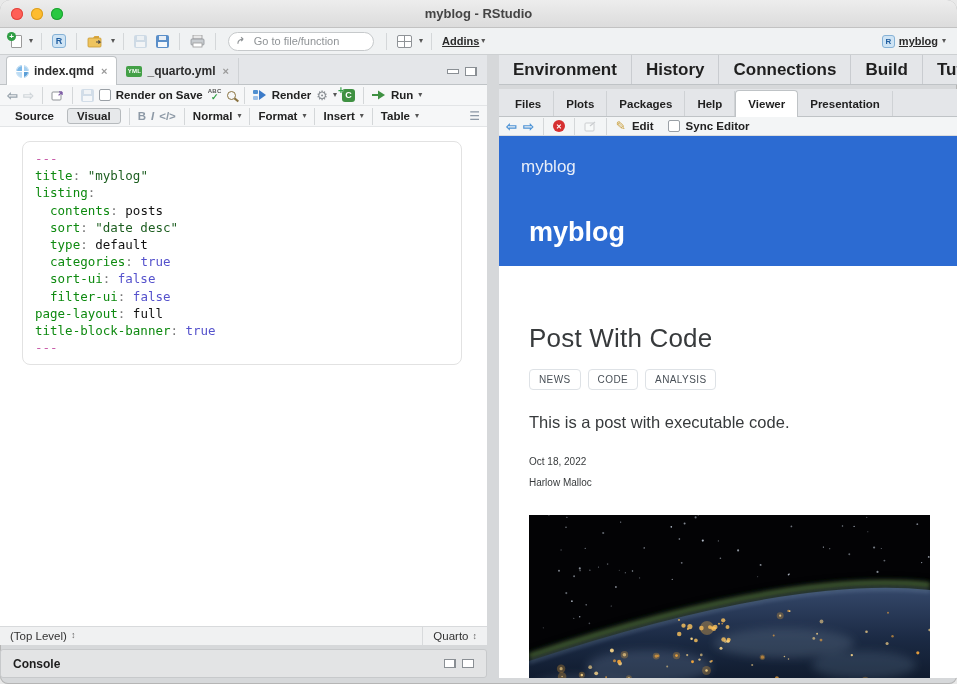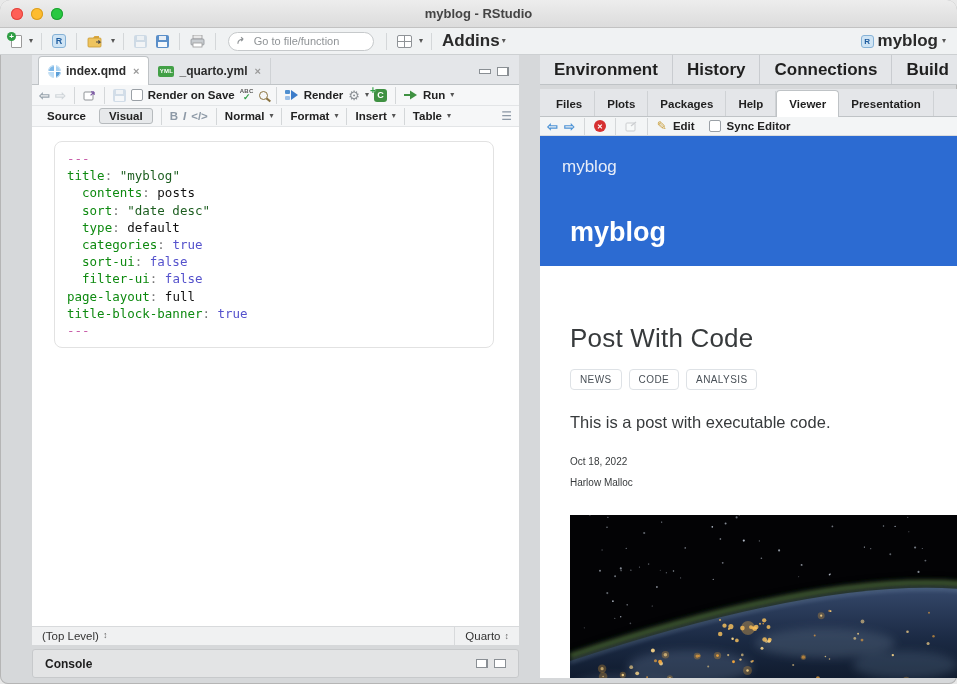--- a/index.html
+++ b/index.html
@@ -21,41 +21,41 @@
 
   
   .main-toolbar{height:27px;flex:0 0 27px;background:#f0f2f3;border-bottom:1px solid #cdd0d2;display:flex;align-items:center;padding:0 9px;gap:5px;}
   .tb-btn{display:flex;align-items:center;gap:2px;padding:2px;border-radius:3px;}
   .caret{font-size:8px;color:#555;line-height:1;}
   .vsep{width:1px;height:17px;background:#d4d7d9;margin:0 3px;}
   .disabled{opacity:.4;}
   .goto-box{display:flex;align-items:center;gap:5px;width:146px;height:19px;background:#fff;border:1px solid #c6c9cb;border-radius:10px;padding:0 8px;margin:0 4px;}
   .goto-box input{border:none;outline:none;width:100%;font-size:11px;color:#444;background:transparent;font-family:"Liberation Sans",sans-serif;}
   .goto-box input::placeholder{color:#8f9396;}
-  .tb-label{font-size:17px;font-weight:700;color:#2a2a2a;}
+  .tb-label{font-size:11px;font-weight:700;color:#2a2a2a;text-decoration:underline;}
   .spacer{flex:1;}
   .proj-btn{display:flex;align-items:center;gap:4px;}
 
   
   .icon-page{width:11px;height:13px;background:#fff;border:1px solid #9a9a9a;border-radius:1px;position:relative;}
   .badge-plus{position:absolute;left:-5px;top:-4px;width:9px;height:9px;border-radius:50%;background:#2f9e44;color:#fff;font-size:8px;line-height:9px;text-align:center;font-weight:700;}
   .icon-cube{width:14px;height:14px;background:#cfe4f4;border:1px solid #86b2d6;border-radius:3px;color:#1f5c9e;font-size:9px;font-weight:700;display:flex;align-items:center;justify-content:center;position:relative;}
   .icon-cube.small{width:13px;height:13px;font-size:8px;}
   .floppy{width:13px;height:13px;border-radius:2px;position:relative;}
   .floppy.blue{background:#5b8fc9;}
   .floppy.pale{background:#9db8d2;}
   .floppy::before{content:"";position:absolute;left:3px;top:1px;width:7px;height:4px;background:#e8eef5;}
   .floppy::after{content:"";position:absolute;left:2px;bottom:1px;width:9px;height:5px;background:#f5f8fb;}
   .checkbox{width:12px;height:12px;background:#fff;border:1px solid #9aa0a6;border-radius:2px;}
   .gear{font-size:13px;color:#8a8f94;line-height:1;}
   .chunk-icon{width:13px;height:13px;background:#3f9142;border-radius:3px;color:#fff;font-size:9px;font-weight:700;display:flex;align-items:center;justify-content:center;position:relative;}
   .chunk-icon i{position:absolute;left:-4px;top:-4px;font-style:normal;color:#2f9e44;font-size:10px;font-weight:700;text-shadow:0 0 1px #fff;}
 
   
-  .workspace{flex:1;display:flex;gap:21px;min-height:0;margin-left:32px;}
+  .workspace{flex:1;display:flex;gap:12px;min-height:0;}
   .left-col{width:487px;flex:0 0 487px;display:flex;flex-direction:column;min-height:0;}
   .right-col{flex:1;display:flex;flex-direction:column;min-height:0;}
 
   
   .tabstrip{height:30px;flex:0 0 30px;background:#e4e6e9;border-bottom:1px solid #bfc3c6;display:flex;align-items:flex-end;padding:0 0 0 6px;}
   .tabstrip .tools{margin-left:auto;display:flex;align-items:center;gap:6px;padding:0 10px 8px 0;}
   .tab{display:flex;align-items:center;gap:5px;height:26px;padding:0 9px;font-size:12px;font-weight:700;color:#2c2c2c;border-right:1px solid #cfd2d5;}
   .tab.active{background:#fff;border:1px solid #bfc3c6;border-bottom:none;border-radius:4px 4px 0 0;height:29px;margin-bottom:-1px;}
   .tab .close{color:#9a9a9a;font-size:11px;margin-left:2px;}
   .q-icon{width:13px;height:13px;border-radius:50%;background:conic-gradient(#a6d0f0 0 25%,#5b9fd8 0 50%,#bcdcf5 0 75%,#7db8e8 0);box-shadow:inset 0 0 0 1px #cfe4f4;position:relative;}
@@ -293,20 +293,21 @@
         <span class="vsep"></span>
         <span class="mini-label">Table</span>
         <span class="caret">▾</span>
         <span class="outline-icon">☰</span>
       </div>
 
       <div class="editor-body">
         <div class="yaml-block" id="yaml-block">
             <div class="code-line"><span class="tok-delim">---</span></div>
             <div class="code-line"><span class="tok-key">title</span><span class="tok-pun">: </span><span class="tok-str">"myblog"</span></div>
+            <div class="code-line"><span class="tok-key">listing</span><span class="tok-pun">:</span></div>
             <div class="code-line"><span class="tok-key">  contents</span><span class="tok-pun">: </span><span class="tok-val">posts</span></div>
             <div class="code-line"><span class="tok-key">  sort</span><span class="tok-pun">: </span><span class="tok-str">"date desc"</span></div>
             <div class="code-line"><span class="tok-key">  type</span><span class="tok-pun">: </span><span class="tok-val">default</span></div>
             <div class="code-line"><span class="tok-key">  categories</span><span class="tok-pun">: </span><span class="tok-bool">true</span></div>
             <div class="code-line"><span class="tok-key">  sort-ui</span><span class="tok-pun">: </span><span class="tok-bool">false</span></div>
             <div class="code-line"><span class="tok-key">  filter-ui</span><span class="tok-pun">: </span><span class="tok-bool">false</span></div>
             <div class="code-line"><span class="tok-key">page-layout</span><span class="tok-pun">: </span><span class="tok-val">full</span></div>
             <div class="code-line"><span class="tok-key">title-block-banner</span><span class="tok-pun">: </span><span class="tok-bool">true</span></div>
             <div class="code-line"><span class="tok-delim">---</span></div>
           </div>

